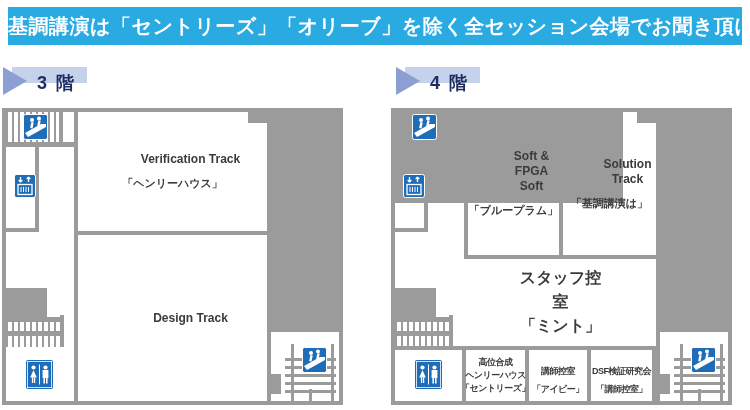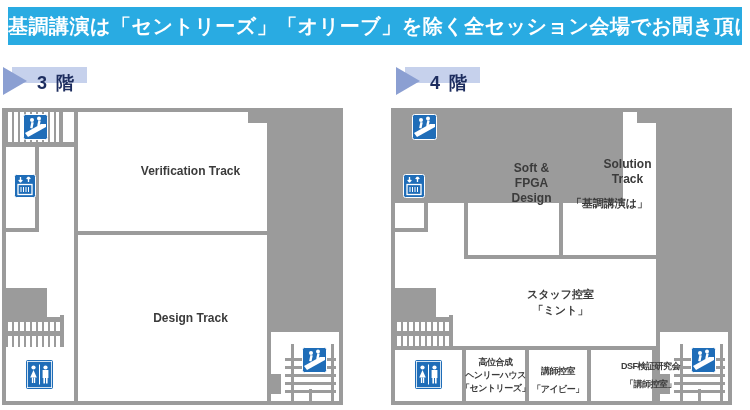--- a/index.html
+++ b/index.html
@@ -80,27 +80,27 @@
 
   
   .rlabel{position:absolute;display:flex;flex-direction:column;align-items:center;justify-content:center;
           text-align:center;color:var(--txt);}
   .rlabel .en{font-weight:bold;font-size:12px;line-height:1.25;margin-left:36px;}
   .rlabel .jp{font-weight:bold;font-size:11px;margin-top:9px;}
   .lbl-verif{left:72px;top:0;width:189px;height:119px;}
   .lbl-design{left:72px;top:123px;width:189px;height:166px;}
   .lbl-soft{left:73px;top:0;width:91px;height:143px;}
   .lbl-sol{left:168px;top:0;width:93px;height:143px;}
-  .minto .rm-line{font-size:11px;font-weight:bold;line-height:1.5;}
+  .minto .rm-line{font-size:16px;font-weight:bold;line-height:1.5;}
   .minto{display:flex;flex-direction:column;align-items:center;justify-content:center;text-align:center;color:var(--txt);}
   .smallroom{position:absolute;display:flex;flex-direction:column;align-items:center;justify-content:center;
              text-align:center;color:var(--txt);}
   .rm-hls{left:71px;top:238px;width:59px;height:51px;}
   .rm-ivy{left:134px;top:238px;width:58px;height:61px;}
-  .rm-dsf{left:196px;top:238px;width:61px;height:51px;padding-left:29px;}
+  .rm-dsf{left:196px;top:238px;width:61px;height:61px;}
   .smallroom .sl{font-size:9px;font-weight:bold;line-height:1.45;letter-spacing:-.5px;white-space:nowrap;}
   .smallroom .gap{margin-top:5px;}
 </style>
 </head>
 <body>
 
 <div class="stage">
 
   <div class="banner">基調講演は「セントリーズ」「オリーブ」を除く全セッション会場でお聞き頂けます</div>
 
@@ -172,20 +172,21 @@
         <rect x="0.5" y="0.5" width="24" height="25" rx="2" fill="#1f6db8" stroke="#fff" stroke-width="1"></rect>
         <polygon points="2,19 18,10 23,10 23,13 5,23" fill="#fff"></polygon>
         <circle cx="9" cy="6" r="2" fill="#fff"></circle>
         <rect x="7.8" y="8.3" width="2.4" height="6" fill="#fff" transform="rotate(12 9 11)"></rect>
         <circle cx="16" cy="4.5" r="2" fill="#fff"></circle>
         <rect x="14.8" y="6.5" width="2.4" height="5.5" fill="#fff" transform="rotate(12 16 9)"></rect>
       </svg>
     </div>
     <div class="rlabel lbl-verif">
       <span class="en">Verification Track</span>
+      <span class="jp">「ヘンリーハウス」</span>
     </div>
     <div class="rlabel lbl-design">
       <span class="en">Design Track</span>
     </div>
   </div>
 
   <div class="plan p4">
     <div class="abs st-stripes"></div>
     <div class="w st-endrail"></div>
     <div class="w st-band"></div>
@@ -249,21 +250,22 @@
         <rect x="0.5" y="0.5" width="24" height="25" rx="2" fill="#1f6db8" stroke="#fff" stroke-width="1"></rect>
         <polygon points="2,19 18,10 23,10 23,13 5,23" fill="#fff"></polygon>
         <circle cx="9" cy="6" r="2" fill="#fff"></circle>
         <rect x="7.8" y="8.3" width="2.4" height="6" fill="#fff" transform="rotate(12 9 11)"></rect>
         <circle cx="16" cy="4.5" r="2" fill="#fff"></circle>
         <rect x="14.8" y="6.5" width="2.4" height="5.5" fill="#fff" transform="rotate(12 16 9)"></rect>
       </svg>
     </div>
     <div class="rlabel lbl-soft">
       <span class="en">Soft &amp; FPGA</span>
-      <span class="en">Design</span>
+      <span class="en">Soft</span>
+      <span class="jp">「ブループラム」</span>
     </div>
     <div class="rlabel lbl-sol">
       <span class="en">Solution Track</span>
       <span class="jp">「基調講演は」</span>
     </div>
     <div class="abs minto">
       <span class="rm-line">スタッフ控室</span>
       <span class="rm-line">「ミント」</span>
     </div>
     <div class="smallroom rm-hls">

